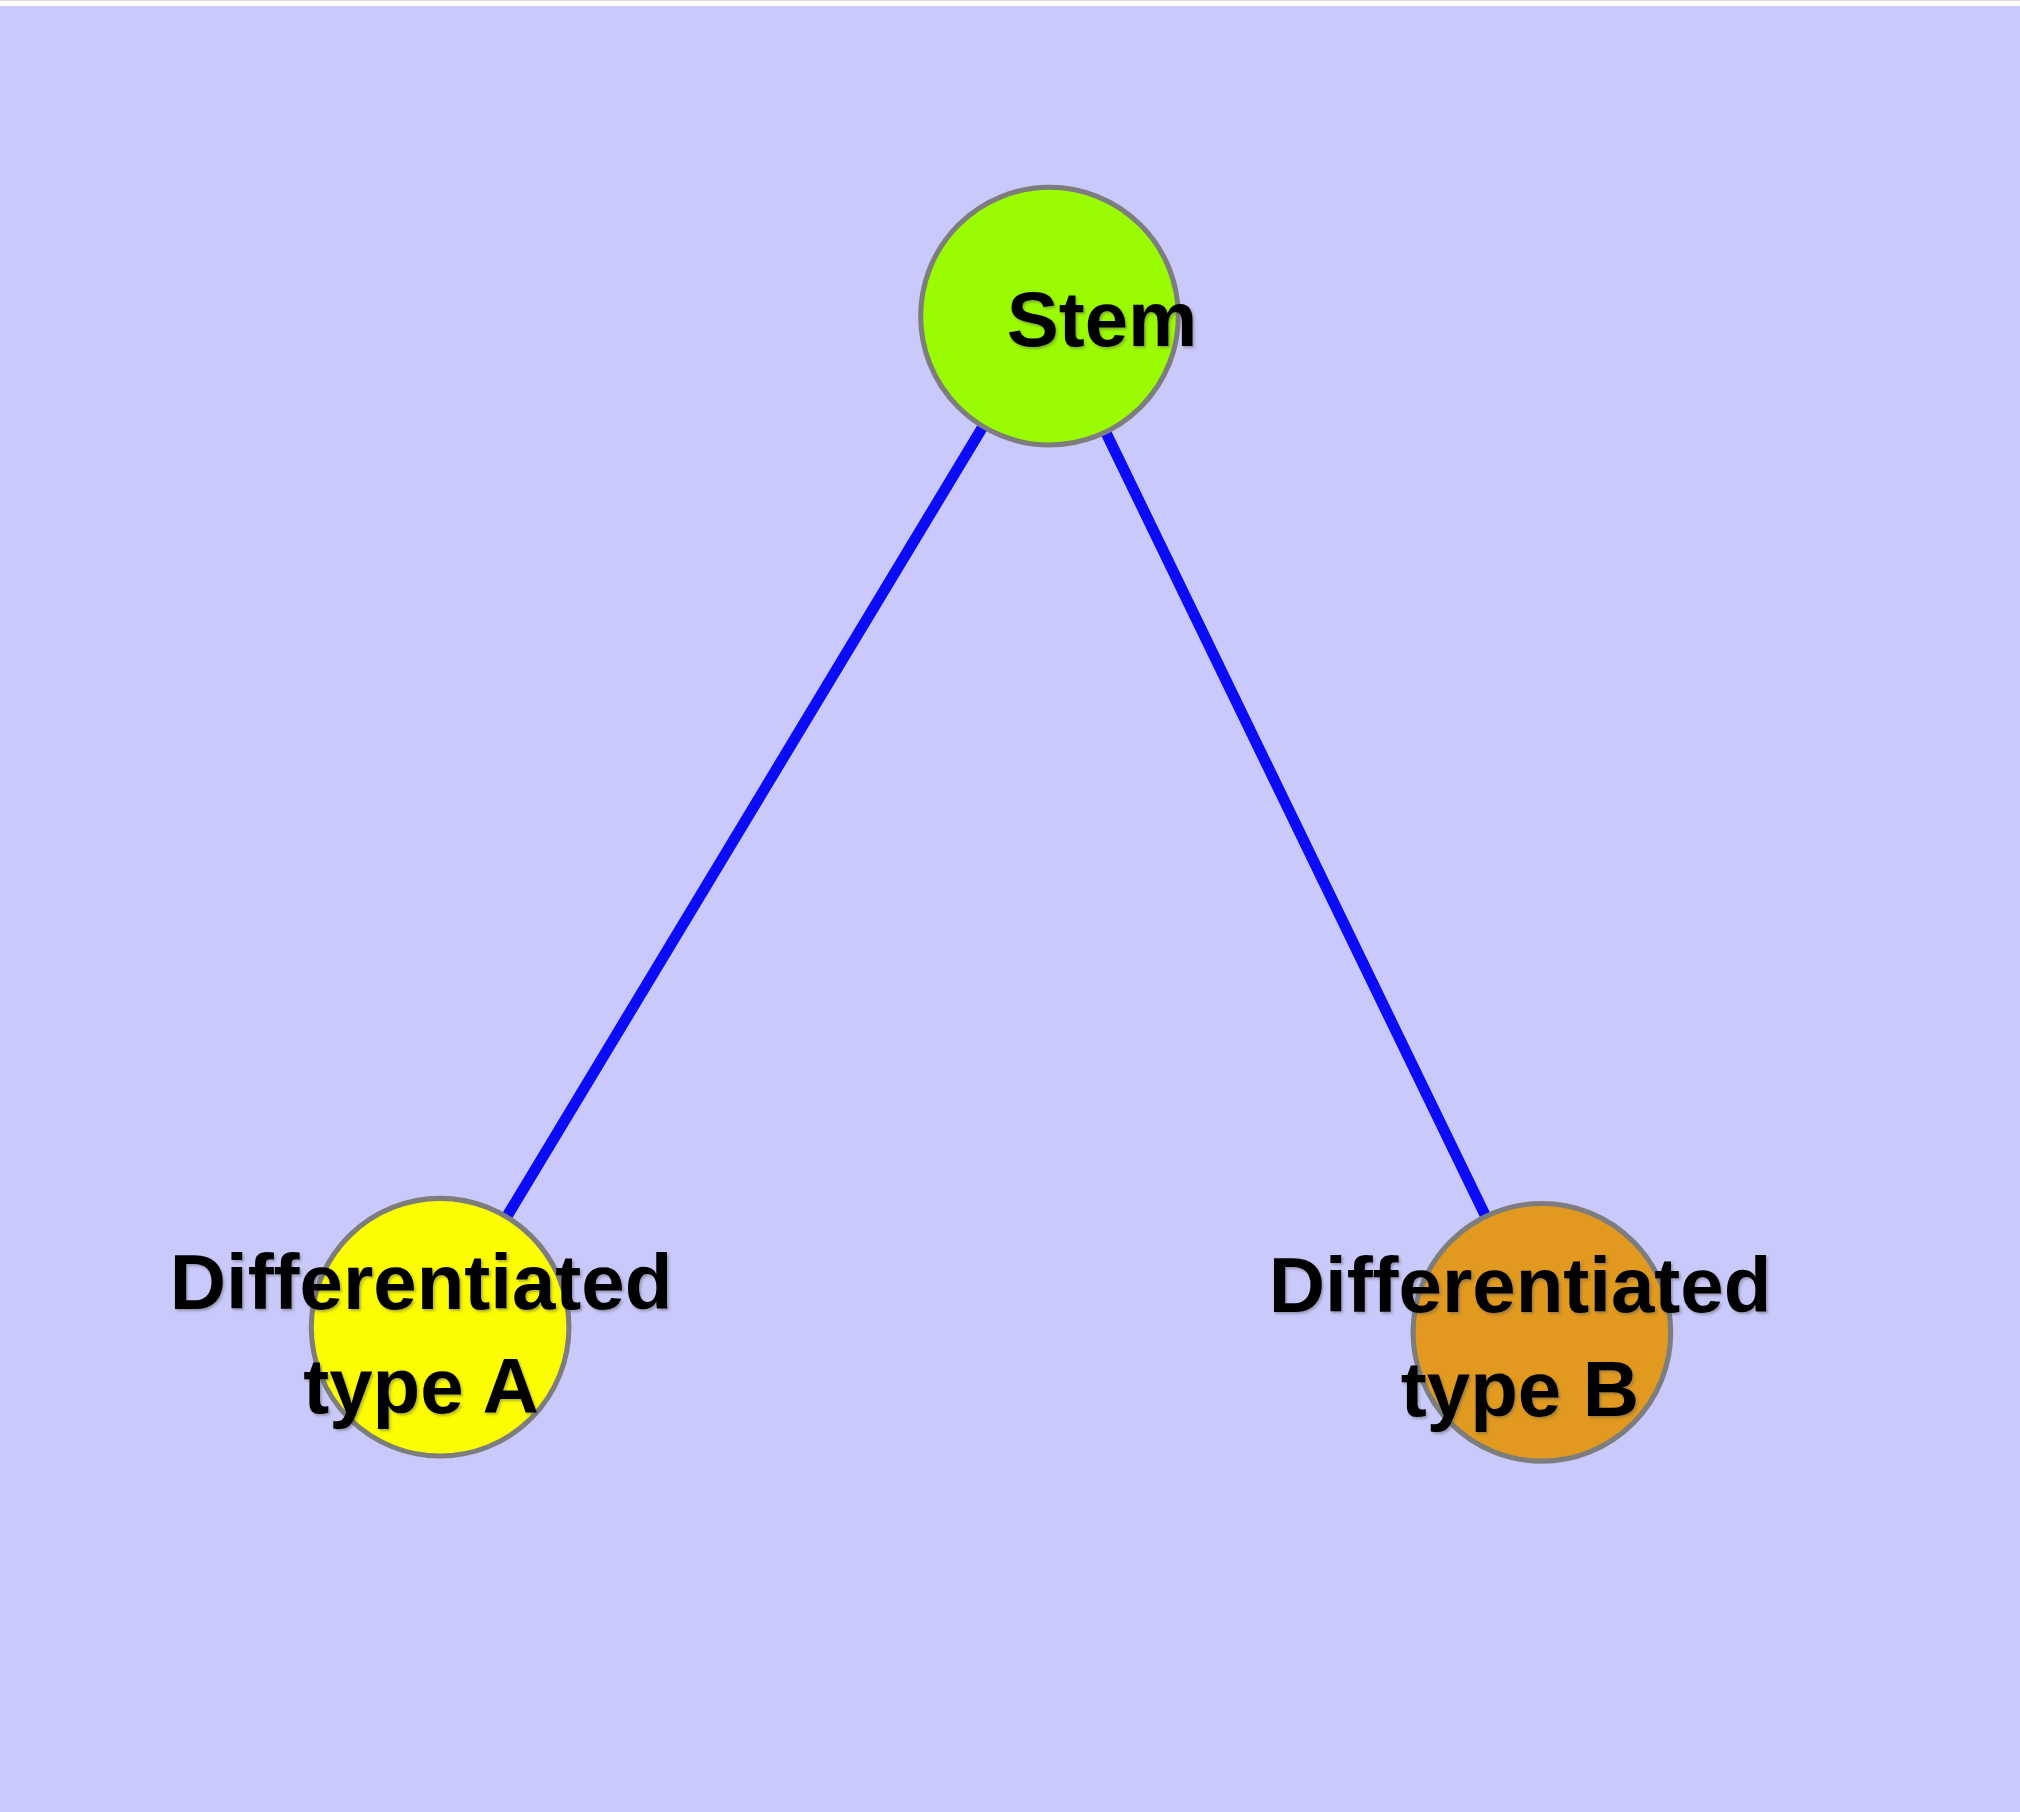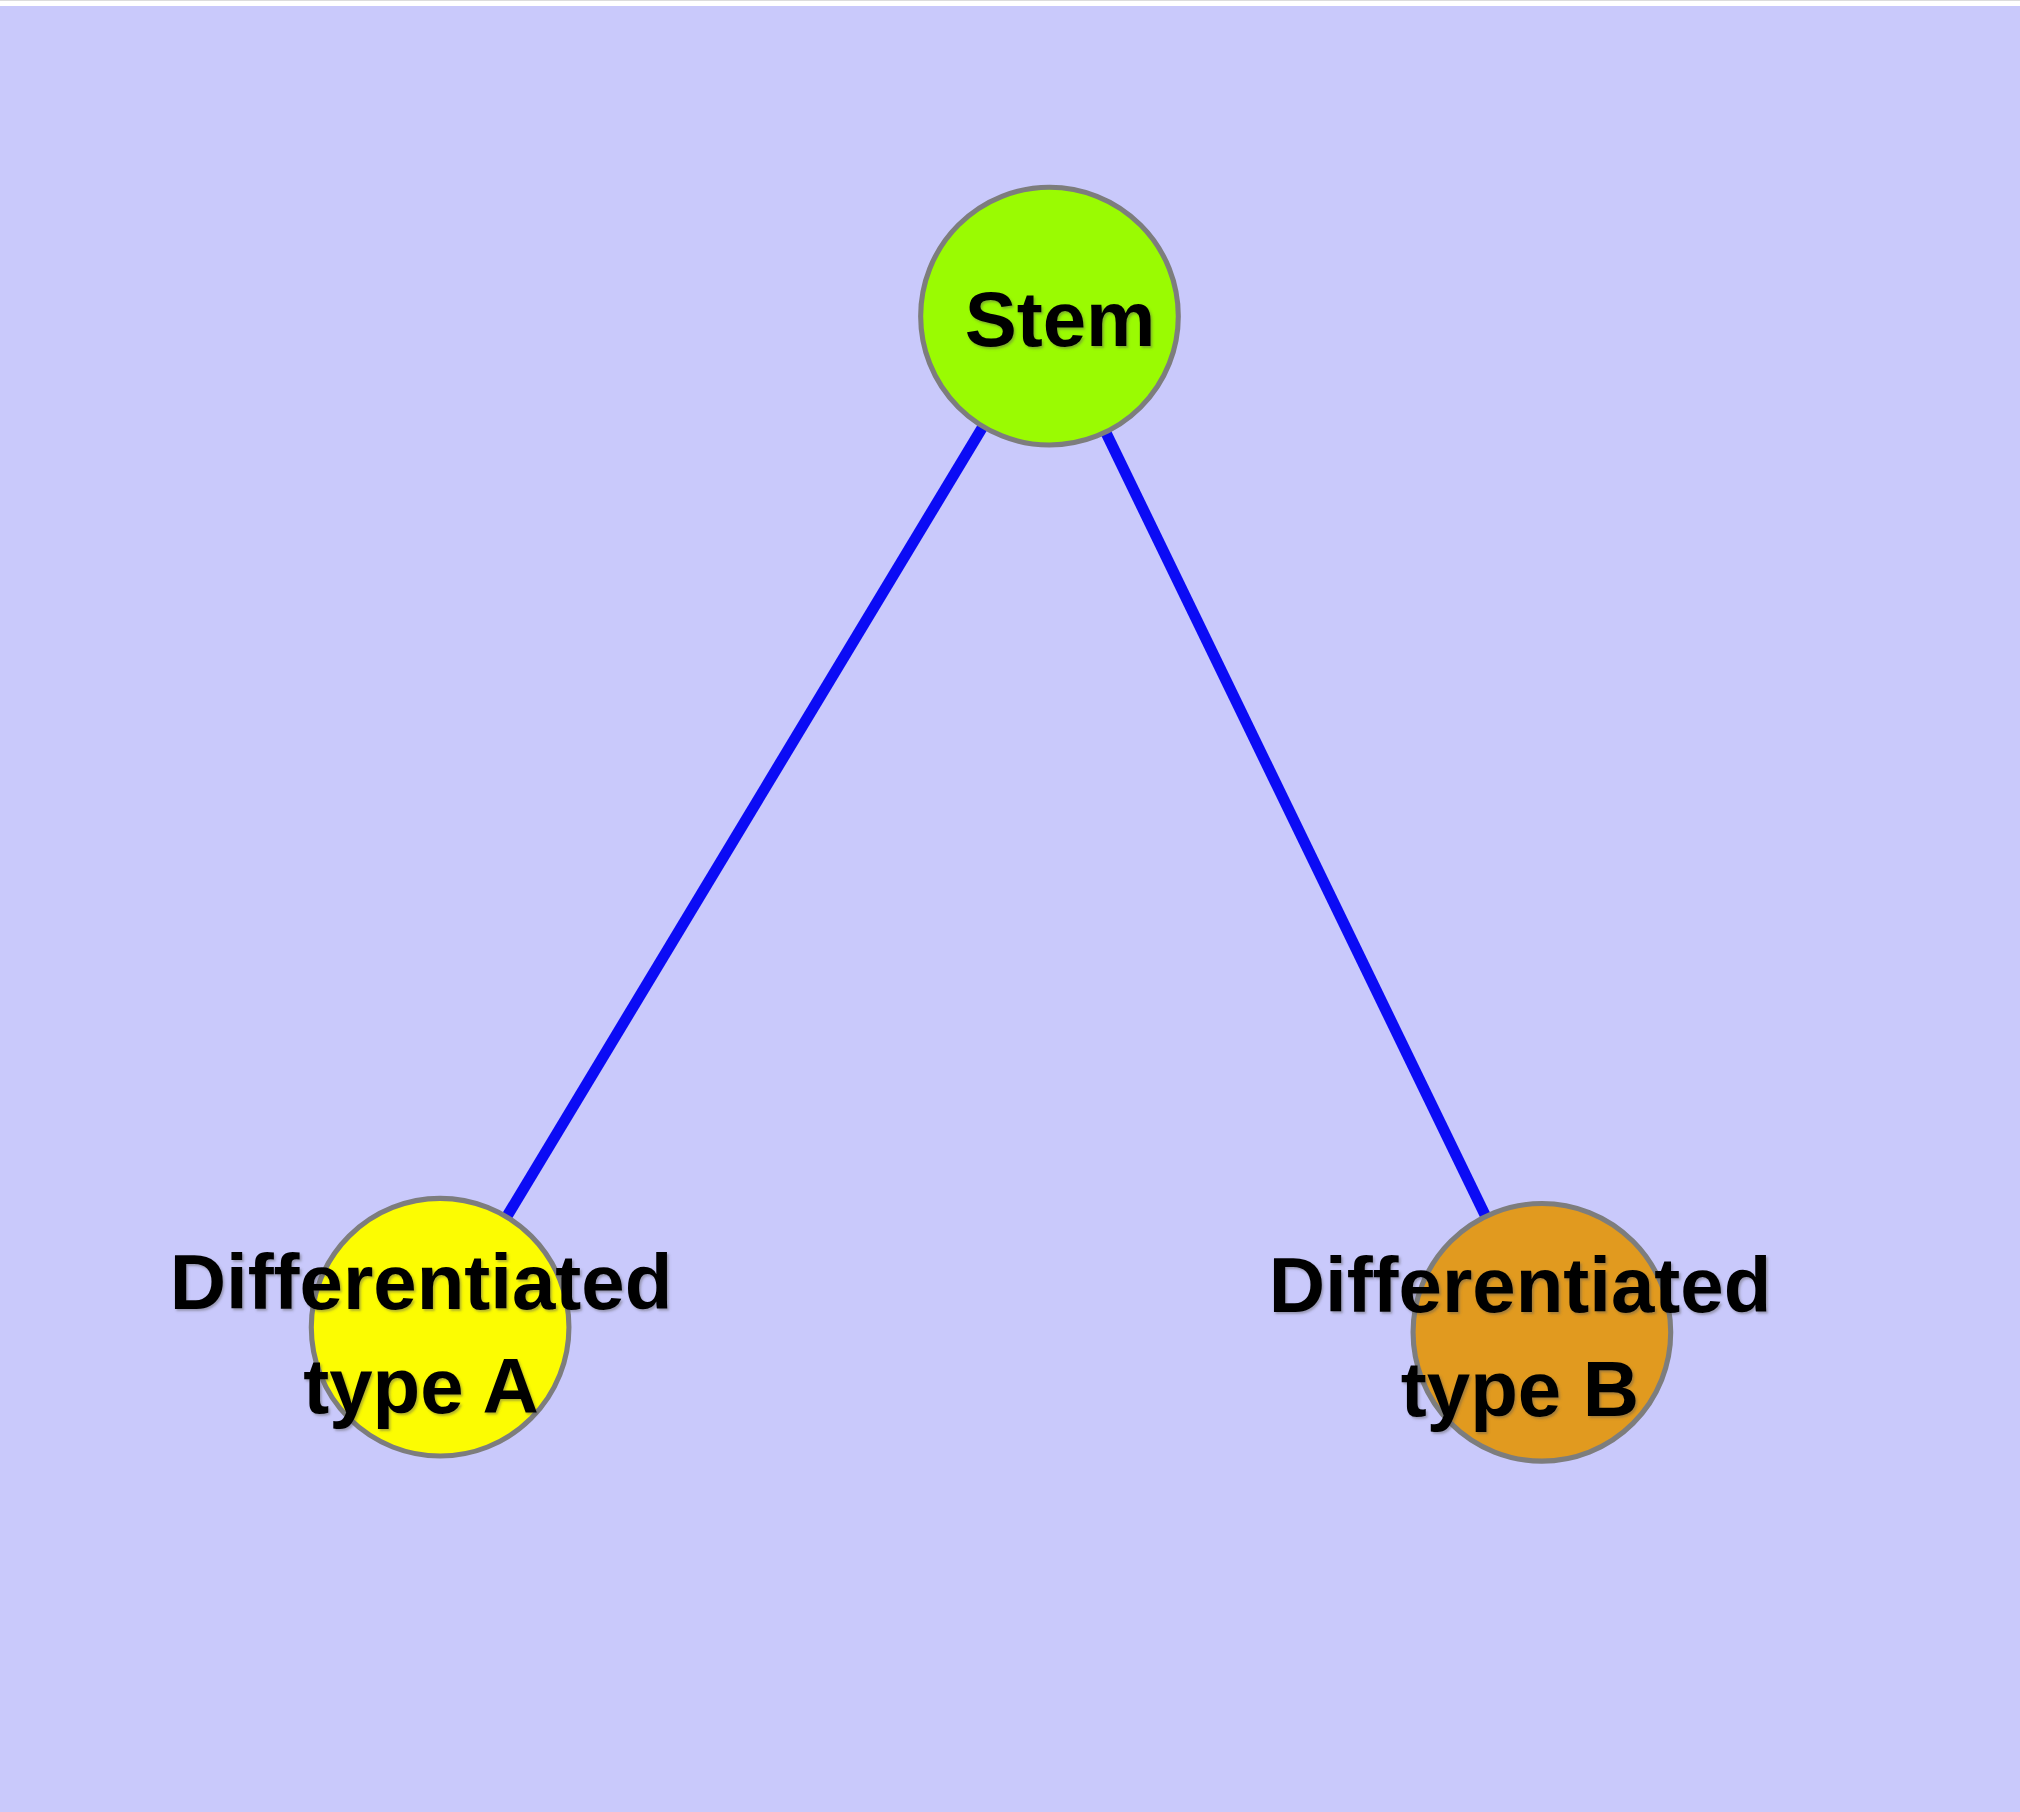--- a/index.html
+++ b/index.html
@@ -51,20 +51,20 @@
   <div id="top-strip" style="background: rgb(255, 255, 255);"></div>
 
   <svg id="graph-svg" viewBox="0 0 2384 2138" xmlns="http://www.w3.org/2000/svg">
     <line x1="1238" y1="373" x2="519" y2="1566" stroke="#0b0bf5" stroke-width="13"></line>
     <line x1="1238" y1="373" x2="1819" y2="1572" stroke="#0b0bf5" stroke-width="13"></line>
     <circle cx="1238" cy="373" r="152" fill="#9afb02" stroke="#7d7d7d" stroke-width="6"></circle>
     <circle cx="519" cy="1566" r="152" fill="#fcfc02" stroke="#7d7d7d" stroke-width="6"></circle>
     <circle cx="1819" cy="1572" r="152" fill="#e19a1f" stroke="#7d7d7d" stroke-width="6"></circle>
   </svg>
 
-  <div class="node-label" style="left: 1060px; top: 319px; color: rgb(0, 0, 0);">Stem</div>
+  <div class="node-label" style="left: 1102px; top: 319px; color: rgb(0, 0, 0);">Stem</div>
   <div class="node-label" style="left: 421px; top: 1334px; color: rgb(0, 0, 0);">Differentiated
 type A</div>
   <div class="node-label" style="left: 1520px; top: 1337px; color: rgb(0, 0, 0);">Differentiated
 type B</div>
 
 </div>
 
 
 </body></html>

